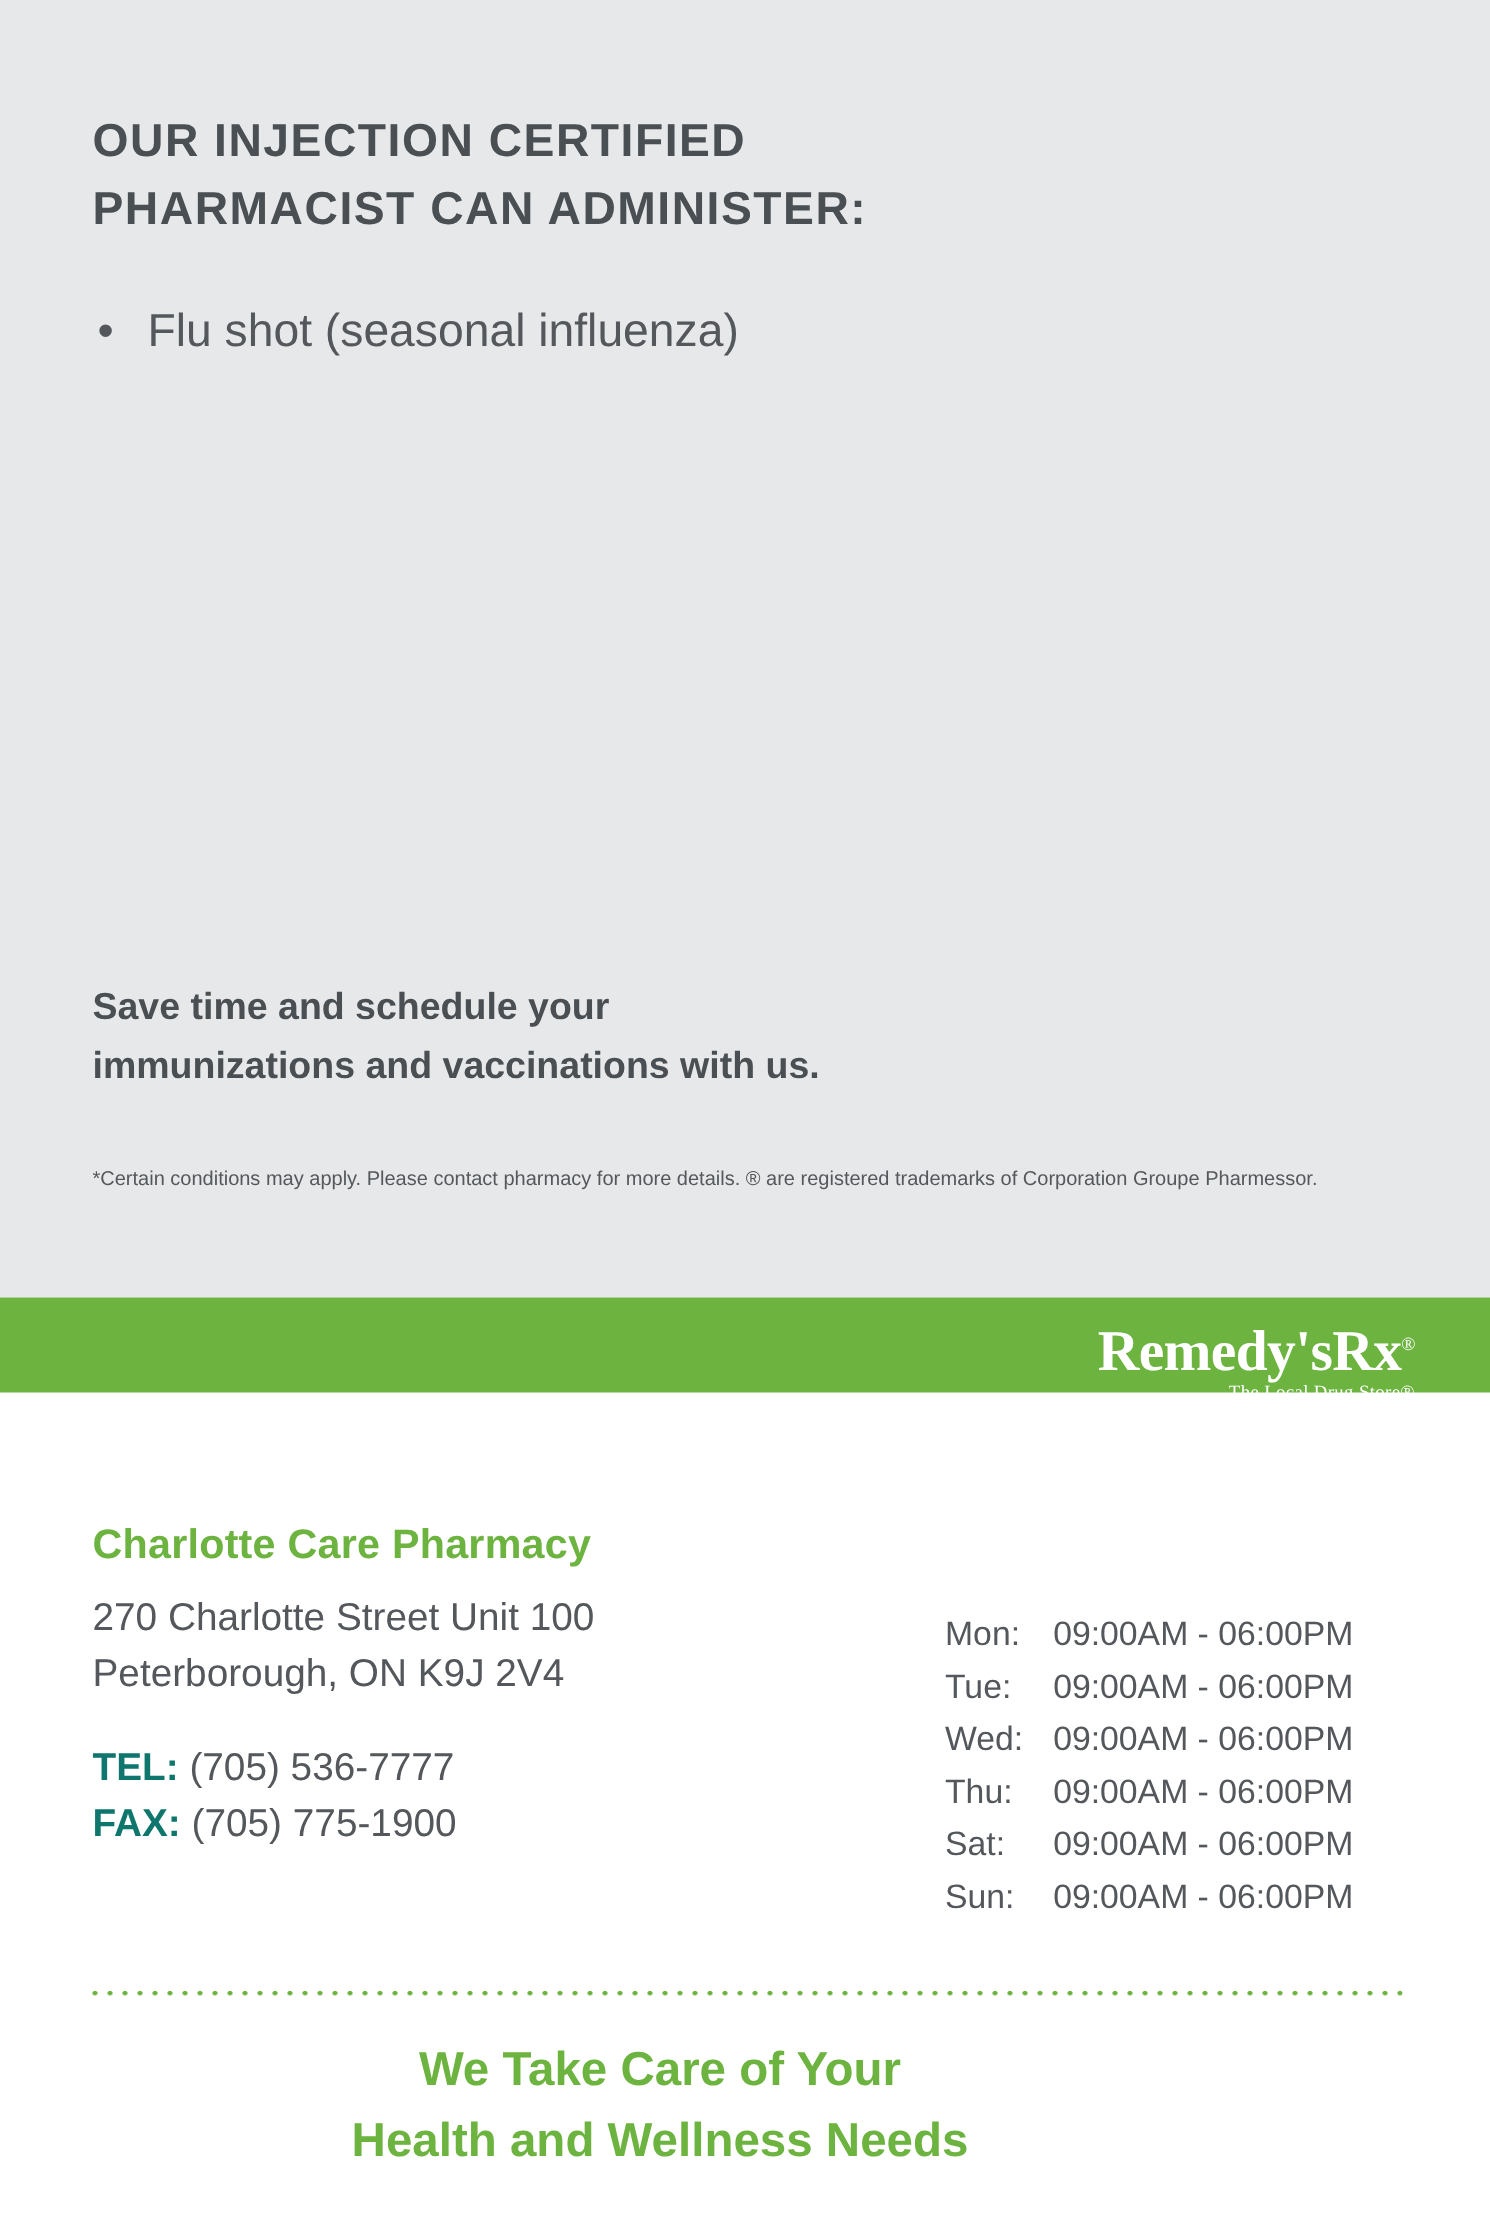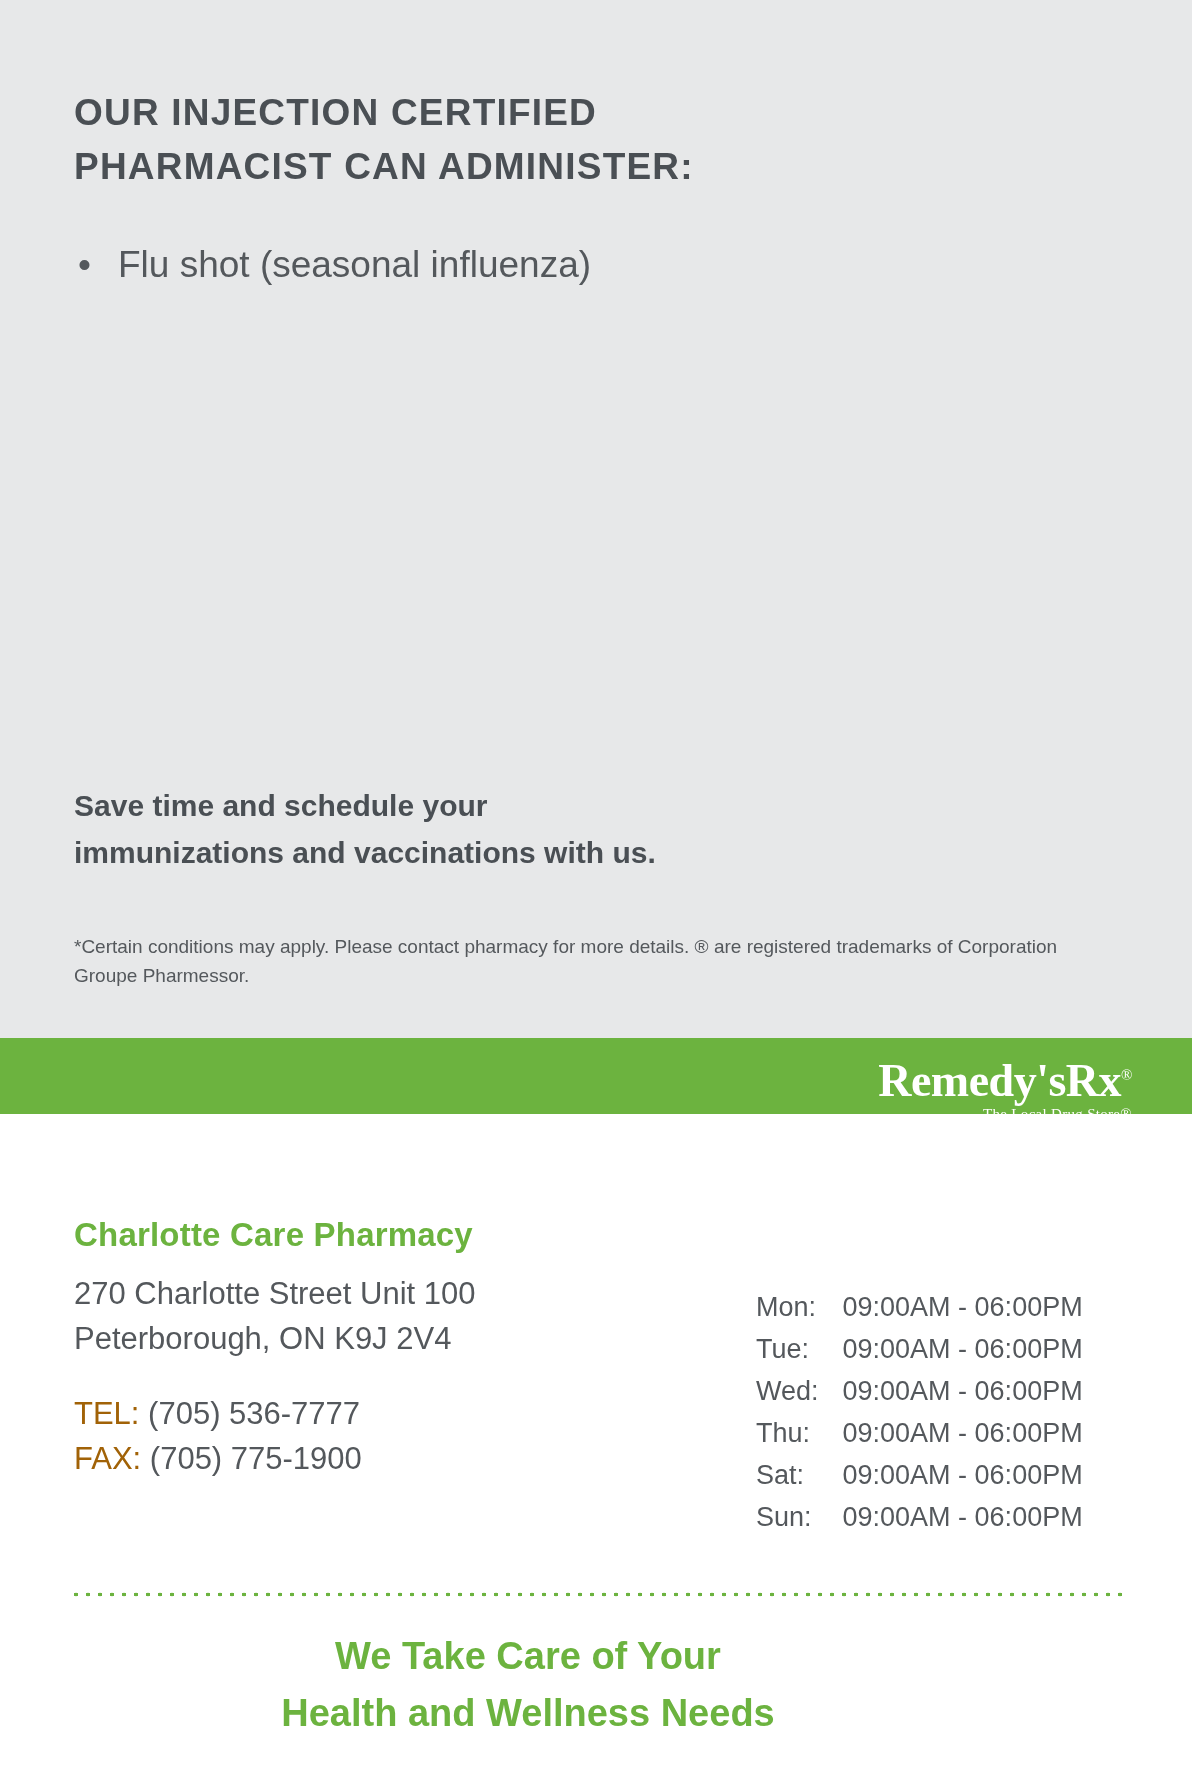--- a/index.html
+++ b/index.html
@@ -80,21 +80,21 @@
     font-weight: bold;
     line-height: 1.58;
     color: #4a4f54;
   }
 
   .disclaimer {
     position: absolute;
     left: 74px;
     top: 932px;
     width: 1040px;
-    font-size: 19px;
+    font-size: 16px;
     line-height: 1.55;
     color: #54585c;
   }
 
   
   .brand-band {
     position: absolute;
     left: 0;
     top: 1038px;
     width: 1192px;
@@ -151,22 +151,22 @@
   .contact {
     position: absolute;
     left: 74px;
     top: 1392px;
     font-size: 31px;
     line-height: 1.45;
     color: #54585c;
     font-weight: 300;
   }
   .contact .lbl {
-    font-weight: normal;
-    color: #a16207;
+    font-weight: bold;
+    color: #0f766e;
   }
 
   .hours {
     position: absolute;
     left: 756px;
     top: 1292px;
     color: #54585c;
     font-size: 27px;
     font-weight: 400;
     border-collapse: collapse;

